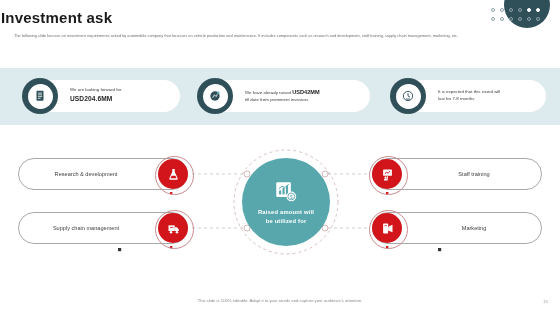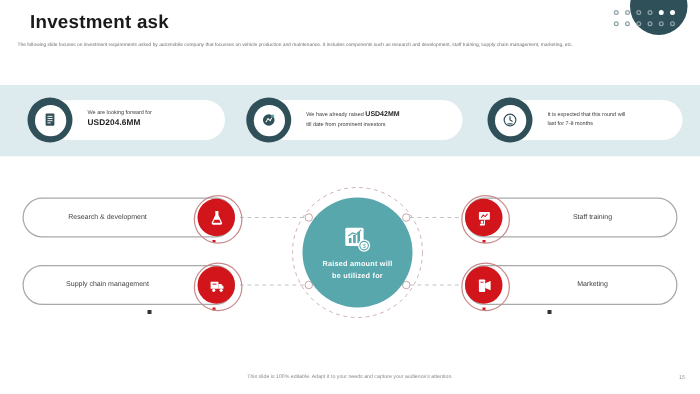--- a/index.html
+++ b/index.html
@@ -36,21 +36,21 @@
     display: block;
     width: 4px; height: 4px;
     border-radius: 50%;
     border: 0.7px solid #8fa3a9;
     background: transparent;
   }
   .dot-grid i.filled { background: #ffffff; border-color: #ffffff; }
 
   .page-title {
     position: absolute;
-    left: 24px; top: 9px;
+    left: 1px; top: 9px;
     font-size: 15px;
     font-weight: bold;
     color: #1a1a1a;
     letter-spacing: 0.2px;
   }
   .page-desc {
     position: absolute;
     left: 14px; top: 33px;
     width: 524px;
     font-size: 3.9px;

